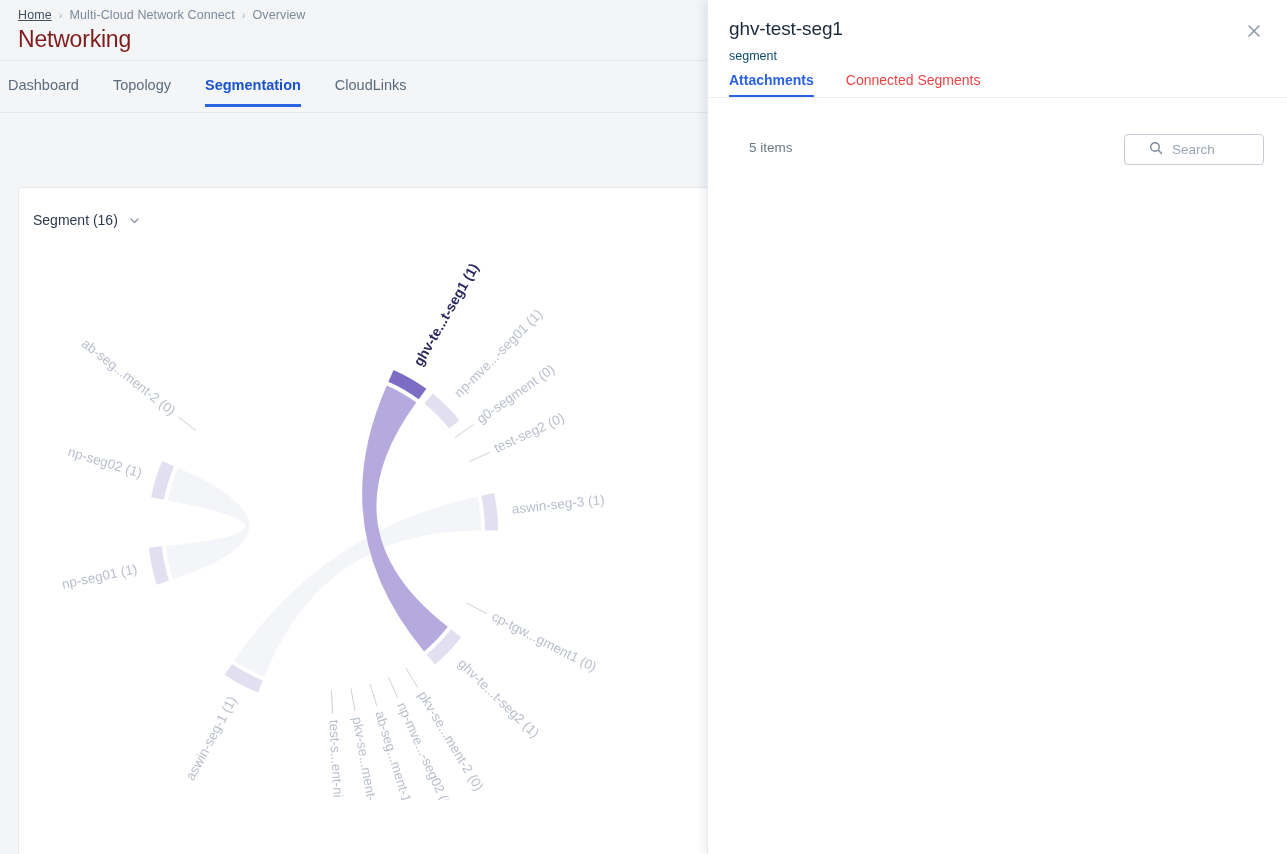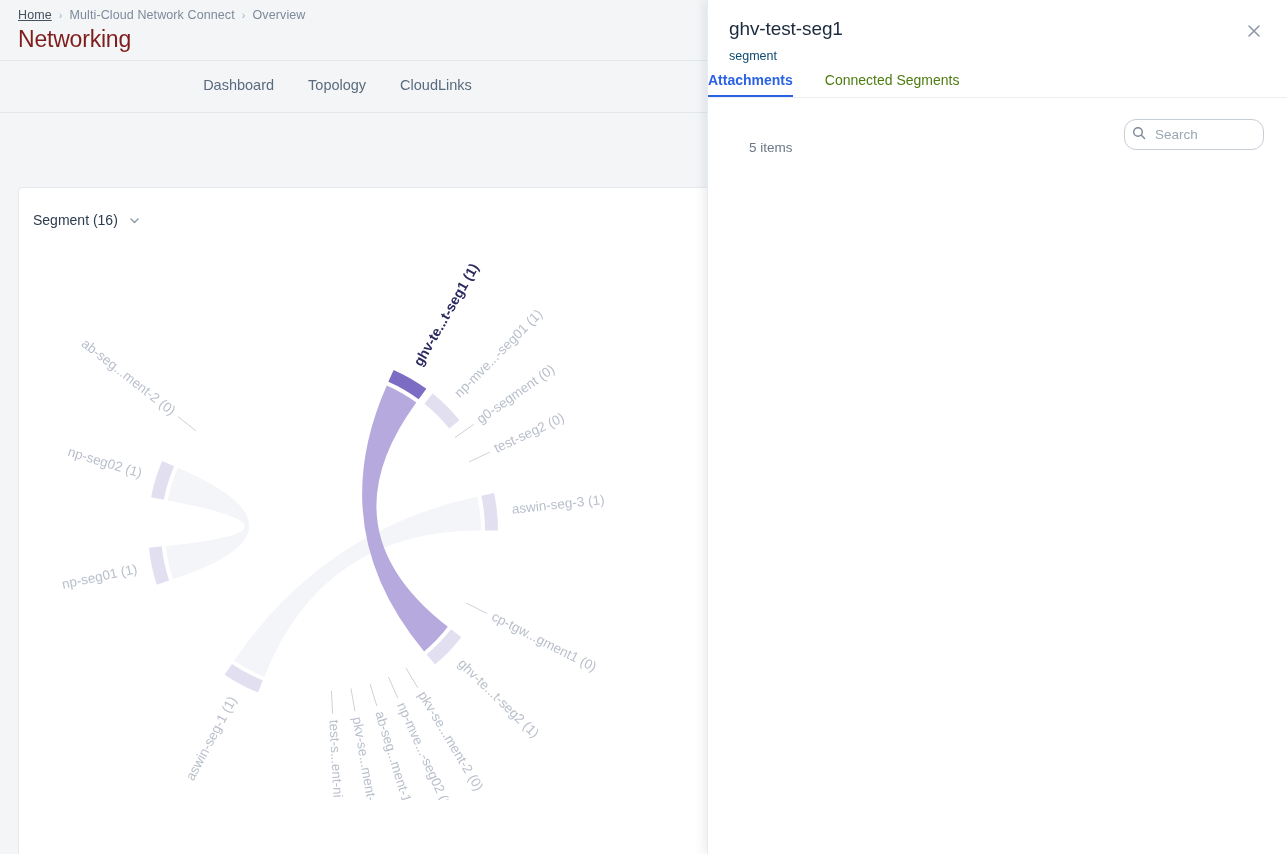--- a/index.html
+++ b/index.html
@@ -45,21 +45,21 @@
   #page-title {
     position: absolute; left: 18px; top: 26px;
     font-size: 23px; font-weight: 400; color: #7f1d1d; letter-spacing: -0.2px;
   }
 
   
   #tabbar {
     position: absolute; left: 0; top: 61px; width: 707px; height: 52px;
     background: #f3f5f7;
     border-bottom: 1px solid #e3e7ea;
-    display: flex; align-items: flex-start; padding-left: 2px; justify-content: center;
+    display: flex; align-items: flex-start; padding-left: 8px;
   }
   .tab {
     font-size: 14.5px; color: #5a6b7d; padding: 16px 0 11px 0;
     margin-right: 34px; cursor: pointer; position: relative;
     border-bottom: 3px solid transparent;
   }
   .tab.active { color: #1a53d0; font-weight: bold; border-bottom-color: #2a62e4; }
 
   
   #viewbar {
@@ -122,38 +122,38 @@
     font-size: 12.5px; color: #0c4a6e;
   }
   #panel-close {
     position: absolute; right: 23px; top: 21px;
     width: 20px; height: 20px; cursor: pointer;
     display: flex; align-items: center; justify-content: center;
     color: #8995a5;
   }
   #panel-tabs {
     position: absolute; left: 0; top: 68px; width: 580px; height: 30px;
-    display: flex; align-items: flex-end; 
+    display: flex; align-items: flex-end; padding-left: 21px;
     border-bottom: 1px solid #eceff2;
   }
   .ptab {
-    font-size: 14px; color: #4d7c0f; padding-bottom: 7px;
+    font-size: 14px; color: #ef4444; padding-bottom: 7px;
     margin-right: 32px; cursor: pointer; border-bottom: 2.5px solid transparent;
   }
   .ptab.active { color: #2a62e4; font-weight: bold; border-bottom-color: #2a62e4; }
 
   #items-count {
     position: absolute; left: 41px; top: 140px;
     font-size: 13.5px; color: #6b7887;
   }
   #search-field {
-    position: absolute; right: 23px; top: 119px;
+    position: absolute; right: 23px; top: 134px;
     width: 140px; height: 31px;
-    border: 1px solid #c6cdd6; border-radius: 12px;
-    display: flex; align-items: center; gap: 7px; padding: 0 7px;
+    border: 1px solid #c6cdd6; border-radius: 4px;
+    display: flex; align-items: center; gap: 7px; padding: 0 24px;
     background: #fff;
   }
   #search-field input {
     border: none; outline: none; font-size: 13.5px; color: #2b3b4e;
     width: 100%; font-family: "Liberation Sans", sans-serif;
     background: transparent;
   }
   #search-field input::placeholder { color: #9aa6b4; }
 </style>
 </head>
@@ -170,20 +170,21 @@
         <span class="crumb">Multi-Cloud Network Connect</span>
         <span class="sep">›</span>
         <span class="crumb">Overview</span>
       </div>
       <div id="page-title">Networking</div>
     </div>
 
     <div id="tabbar">
       <div class="tab">Dashboard</div>
       <div class="tab">Topology</div>
+      <div class="tab active">Segmentation</div>
       <div class="tab">CloudLinks</div>
     </div>
 
 
     <div id="graph-card"></div>
 
     <div id="segment-filter">
       <span>Segment (16)</span>
       <span class="chev">
         <svg width="13" height="13" viewBox="0 0 13 13" fill="none">

